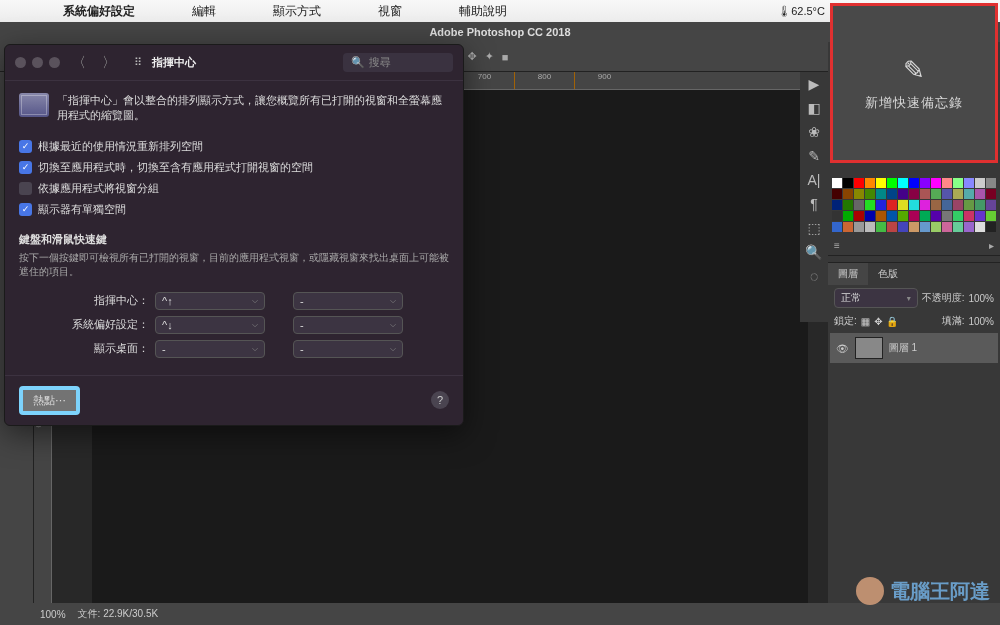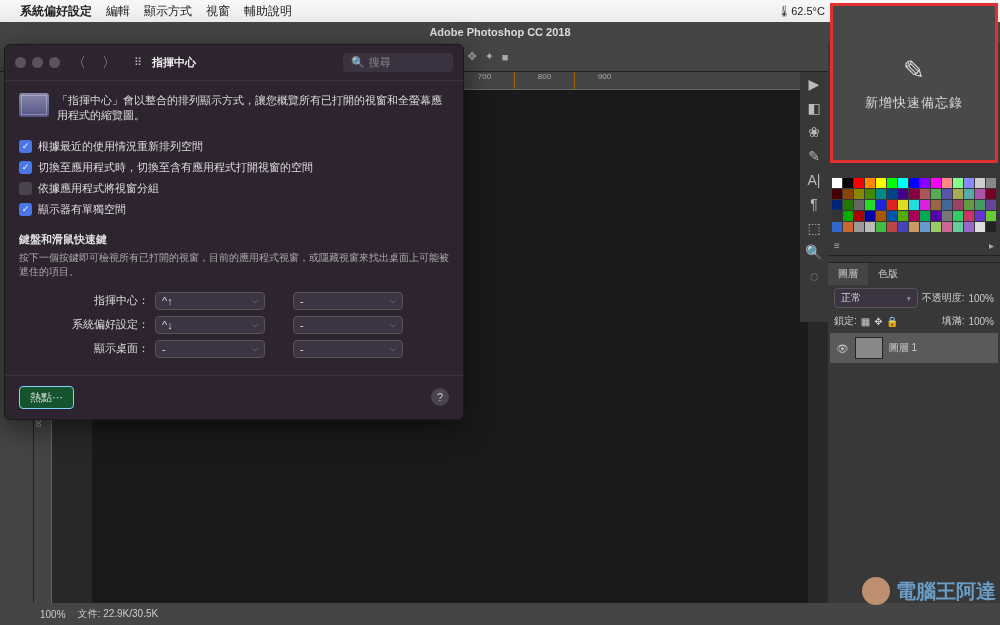--- a/index.html
+++ b/index.html
@@ -1,21 +1,21 @@
 <!DOCTYPE html>
 <html><head>
 <meta charset="utf-8">
 <style>
 * { margin: 0; padding: 0; box-sizing: border-box; font-family: -apple-system, "Helvetica Neue", Arial, sans-serif; }
 body { width: 1000px; height: 625px; background: #323232; overflow: hidden; position: relative; }
 
 
 .menubar { height: 22px; background: linear-gradient(#f8f8f8,#ececec); display: flex; align-items: center; padding: 0 10px; font-size: 12px; color: #222; }
 .menubar .apple { font-size: 14px; margin-right: 10px; }
-.menubar .m-item { margin-right: 14px; }
+.menubar .m-item { margin-right: 14px; margin-left: 43px; }
 .menubar .m-item.bold { font-weight: 600; }
 .menubar .right { margin-left: auto; display: flex; align-items: center; gap: 10px; }
 .menubar .right span { font-size: 11px; }
 
 
 .apptitle { height: 20px; background: #454545; text-align: center; color: #ddd; font-size: 11px; line-height: 20px; font-weight: 600; }
 
 
 .optbar { height: 30px; background: #454545; border-bottom: 1px solid #222; display: flex; align-items: center; padding-left: 400px; gap: 8px; color: #aaa; font-size: 11px; }
 
@@ -64,30 +64,30 @@
 .cb { width:13px; height:13px; border-radius:3px; background:#4876e6; display:flex; align-items:center; justify-content:center; color:#fff; font-size:9px; }
 .cb.unchecked { background:#4a4450; }
 .section-hdr { font-weight:600; margin:12px 0 4px; }
 .section-sub { color:#aaa; margin-bottom:10px; font-size:10px; }
 .kb-row { display:grid; grid-template-columns: 90px 110px 16px 110px; gap:6px; align-items:center; padding:3px 0 3px 40px; }
 .kb-row label { text-align:right; color:#ddd; }
 .sel { background:#3c3442; border:1px solid #555; border-radius:4px; padding:2px 6px; color:#ddd; display:flex; justify-content:space-between; align-items:center; }
 .sel .dd { color:#888; font-size:8px; }
 .hint { text-align:center; color:#aaa; margin-top:10px; font-size:10px; }
 .prefs-footer { display:flex; align-items:center; padding:10px 14px; border-top:1px solid #3c3240; }
-.hotcorners { background:#14532d; border:1px solid #7dd3fc; border-radius:4px; padding:3px 10px; color:#ddd; }
+.hotcorners { background:#737373; border:4px solid #7dd3fc; border-radius:4px; padding:3px 10px; color:#ddd; }
 .help { margin-left:auto; width:18px; height:18px; border-radius:50%; background:#4a4450; color:#ccc; text-align:center; line-height:18px; }
 
 
 .quicknote { position:absolute; right:2px; top:3px; width:168px; height:160px; background:#494949; border:3px solid #e03030; display:flex; flex-direction:column; align-items:center; justify-content:center; color:#d8d8d8; }
 .quicknote .qicon { font-size:26px; margin-bottom:8px; }
 .quicknote .qtext { font-size:13px; letter-spacing:1px; }
 
 
-.wm { position:absolute; right:4px; bottom:20px; color:#6fa8d8; font-size:20px; font-weight:700; opacity:.9; display:flex; align-items:center; gap:6px;}
+.wm { position:absolute; right:10px; bottom:20px; color:#6fa8d8; font-size:20px; font-weight:700; opacity:.9; display:flex; align-items:center; gap:6px;}
 .wm .face{width:28px;height:28px;border-radius:50%;background:#c97;}
 
 
 .ptoprow { display:flex; justify-content:space-between; padding:4px 6px; border-bottom:1px solid #222; }
 .ptoprow span { font-size:10px; color:#aaa; }
 </style>
 </head>
 <body>
 
 <div class="menubar">

